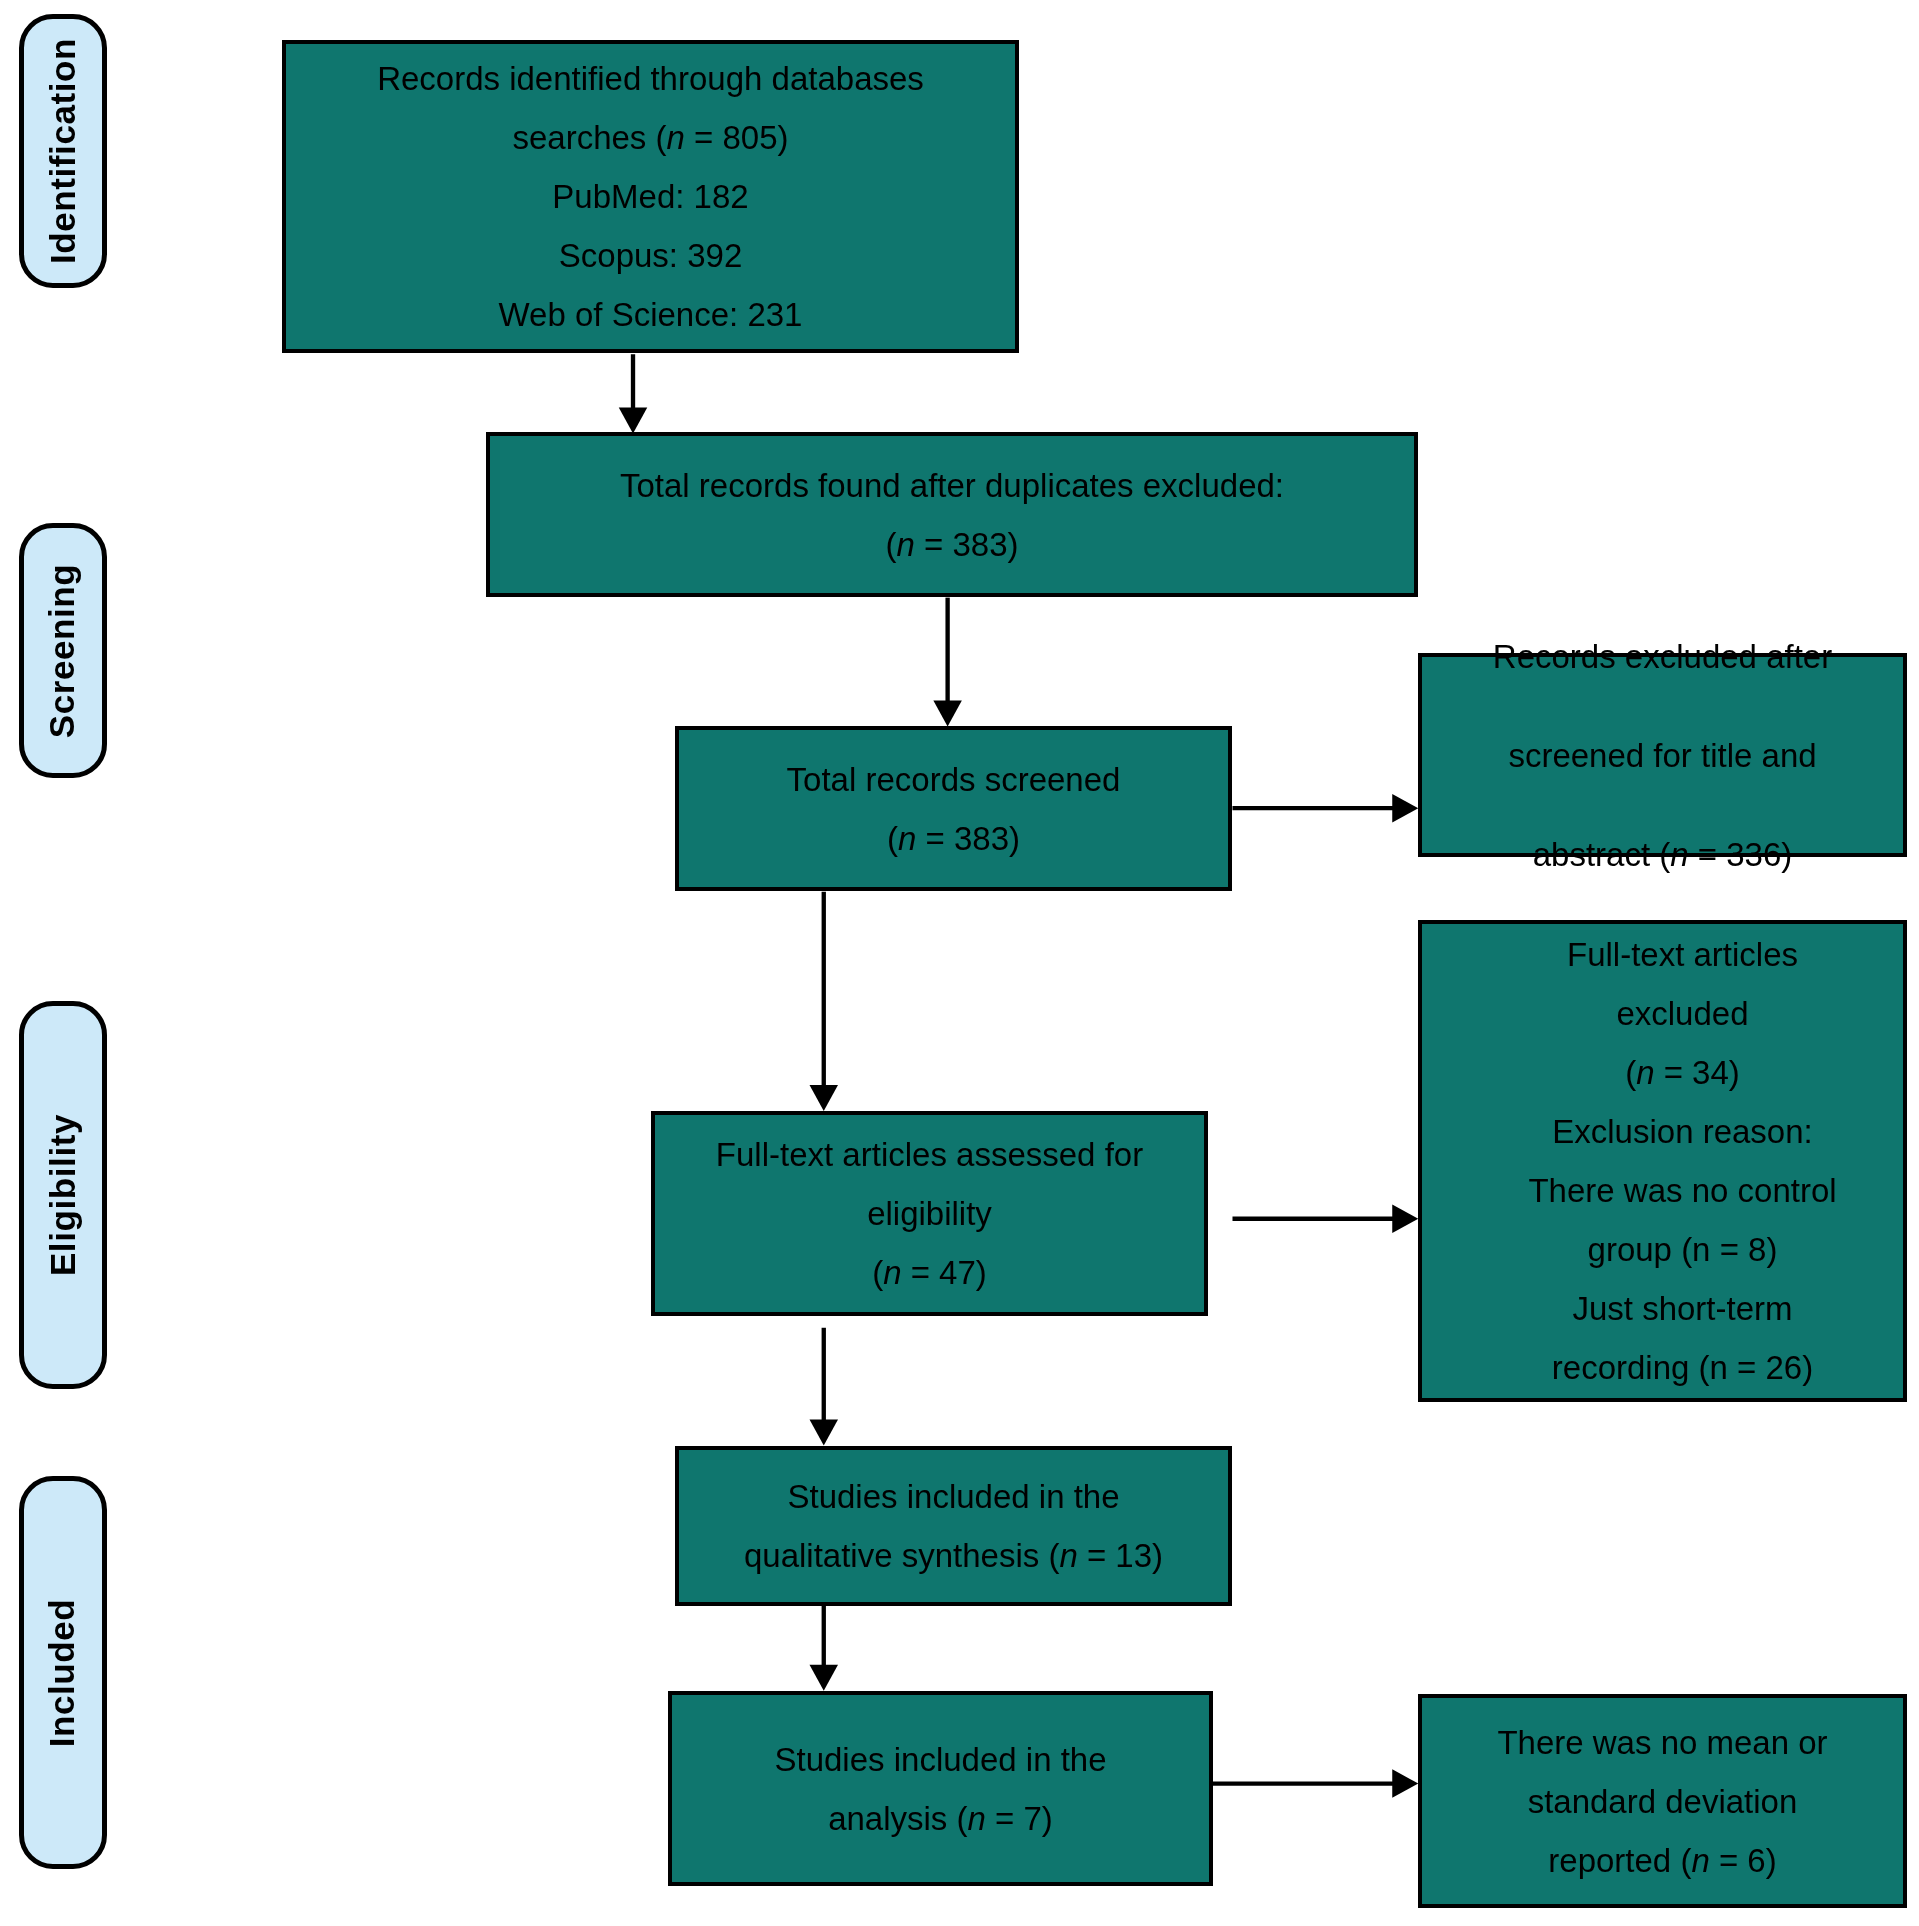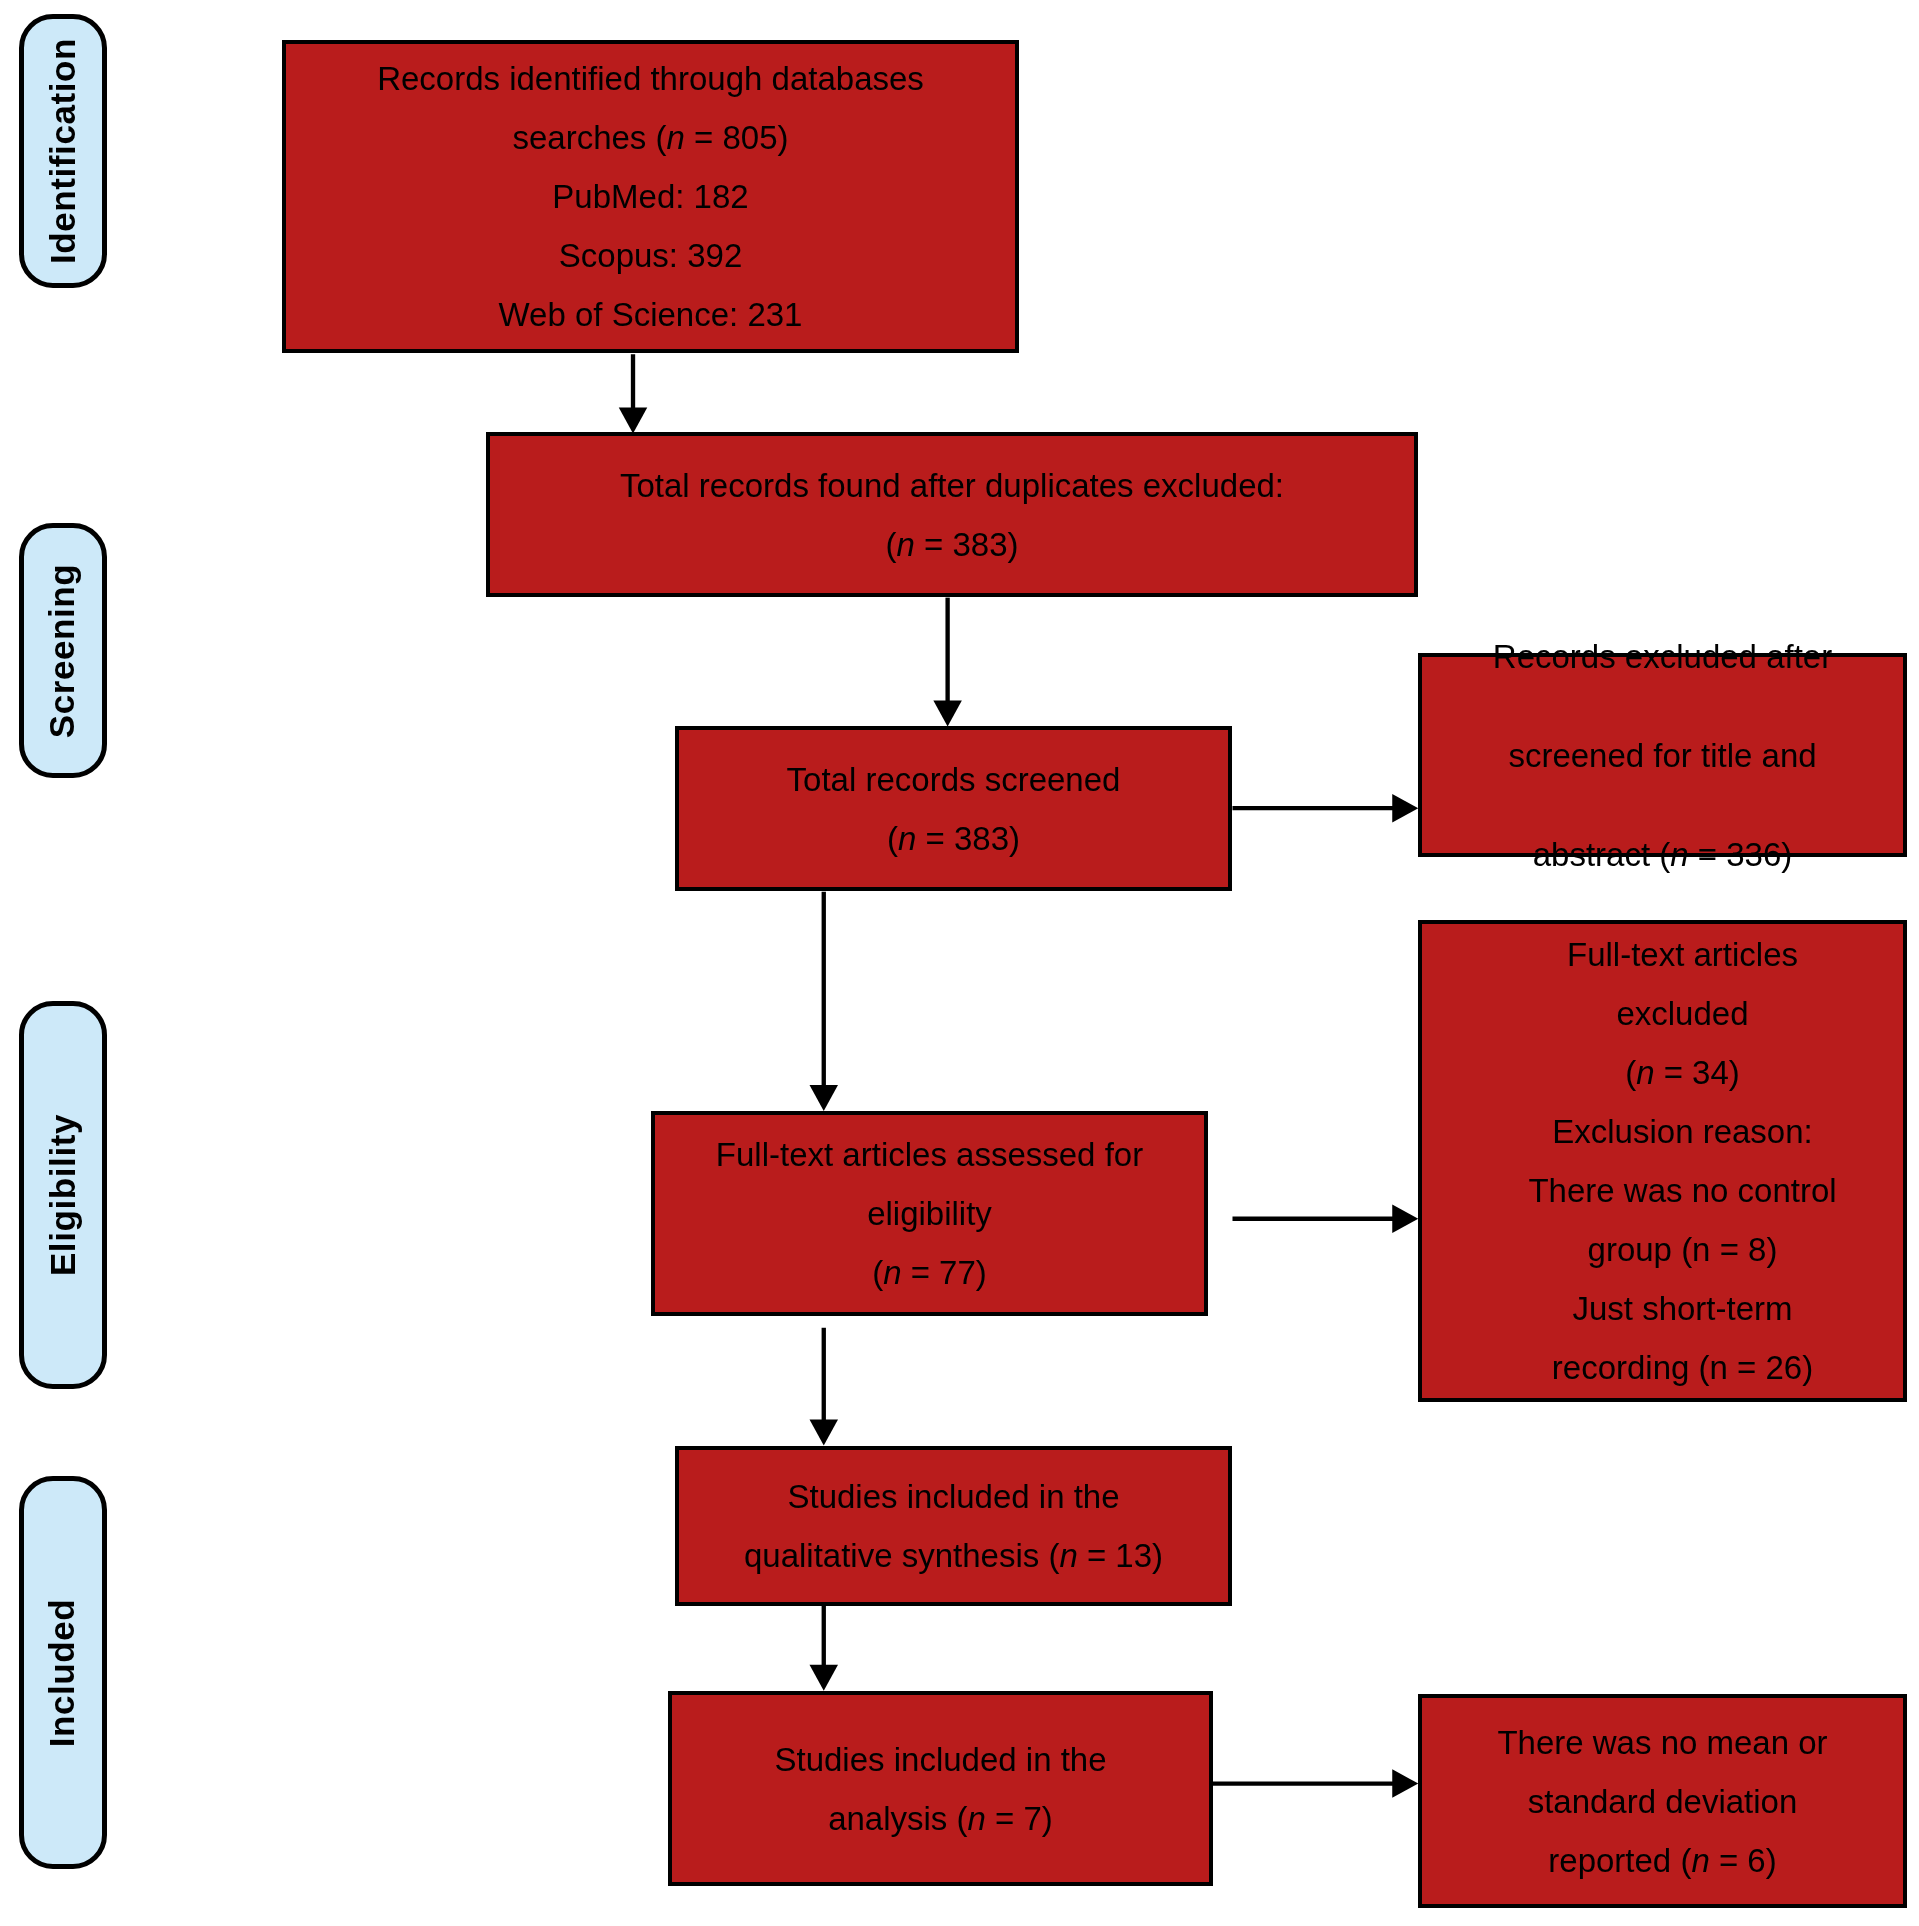--- a/index.html
+++ b/index.html
@@ -32,21 +32,21 @@
     font-size: 35px;
     letter-spacing: 0.6px;
   }
   .flow-box {
     position: absolute;
     display: flex;
     flex-direction: column;
     align-items: center;
     justify-content: center;
     border: 4.3px solid #000;
-    background: #b91c1c;
+    background: #0f766e;
     box-sizing: border-box;
     text-align: center;
     font-size: 33px;
     line-height: 59px;
   }
   .flow-box .line {
     white-space: nowrap;
   }
   #arrow-layer {
     position: absolute;
@@ -116,21 +116,21 @@
       <div class="line"><span>Total records found after duplicates excluded:</span></div>
       <div class="line"><span>(</span><i>n</i><span> = 383)</span></div>
     </div>
     <div class="flow-box" style="left: 675px; top: 726px; width: 557px; height: 165px;">
       <div class="line"><span>Total records screened</span></div>
       <div class="line"><span>(</span><i>n</i><span> = 383)</span></div>
     </div>
     <div class="flow-box" style="left: 651px; top: 1111px; width: 557px; height: 205px;">
       <div class="line"><span>Full-text articles assessed for</span></div>
       <div class="line"><span>eligibility</span></div>
-      <div class="line"><span>(</span><i>n</i><span> = 77)</span></div>
+      <div class="line"><span>(</span><i>n</i><span> = 47)</span></div>
     </div>
     <div class="flow-box" style="left: 675px; top: 1446px; width: 557px; height: 160px;">
       <div class="line"><span>Studies included in the</span></div>
       <div class="line"><span>qualitative synthesis (</span><i>n</i><span> = 13)</span></div>
     </div>
     <div class="flow-box" style="left: 668px; top: 1691px; width: 545px; height: 195px;">
       <div class="line"><span>Studies included in the</span></div>
       <div class="line"><span>analysis (</span><i>n</i><span> = 7)</span></div>
     </div>
     <div class="flow-box" style="left: 1418px; top: 653px; width: 489px; height: 204px; gap: 40px;">

